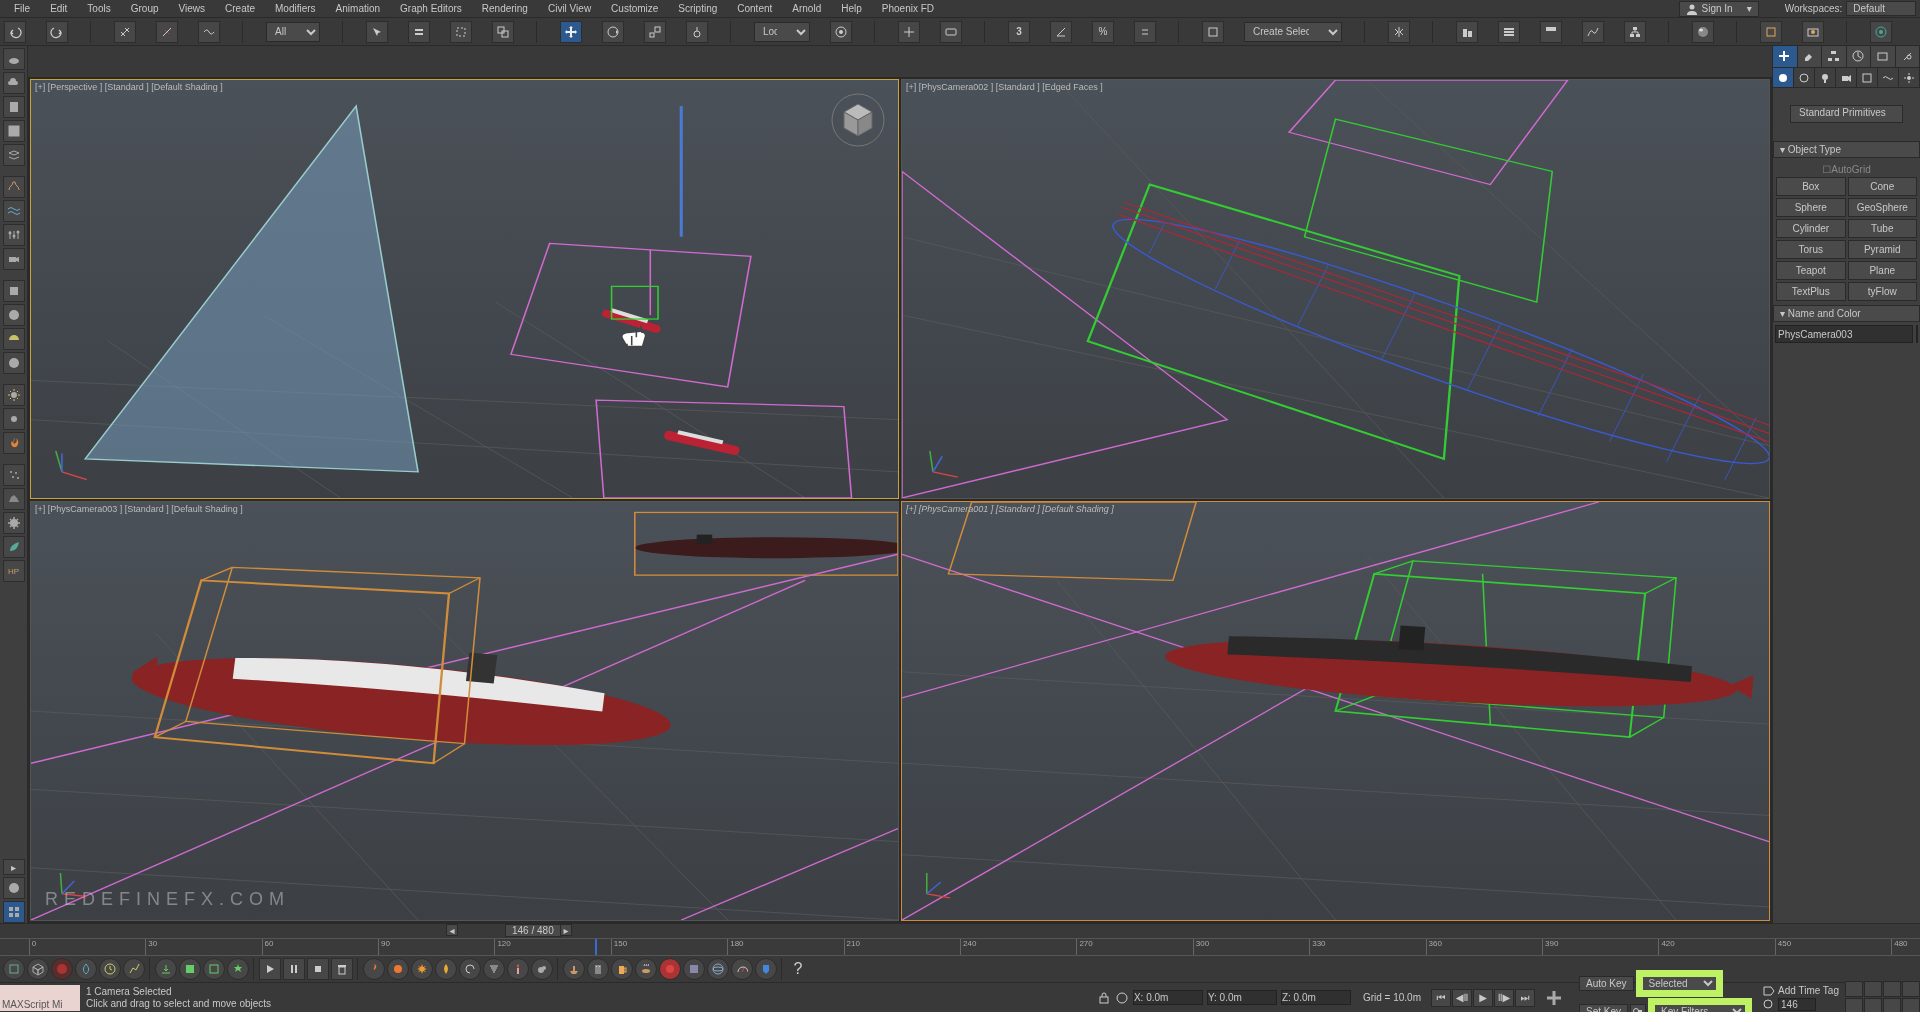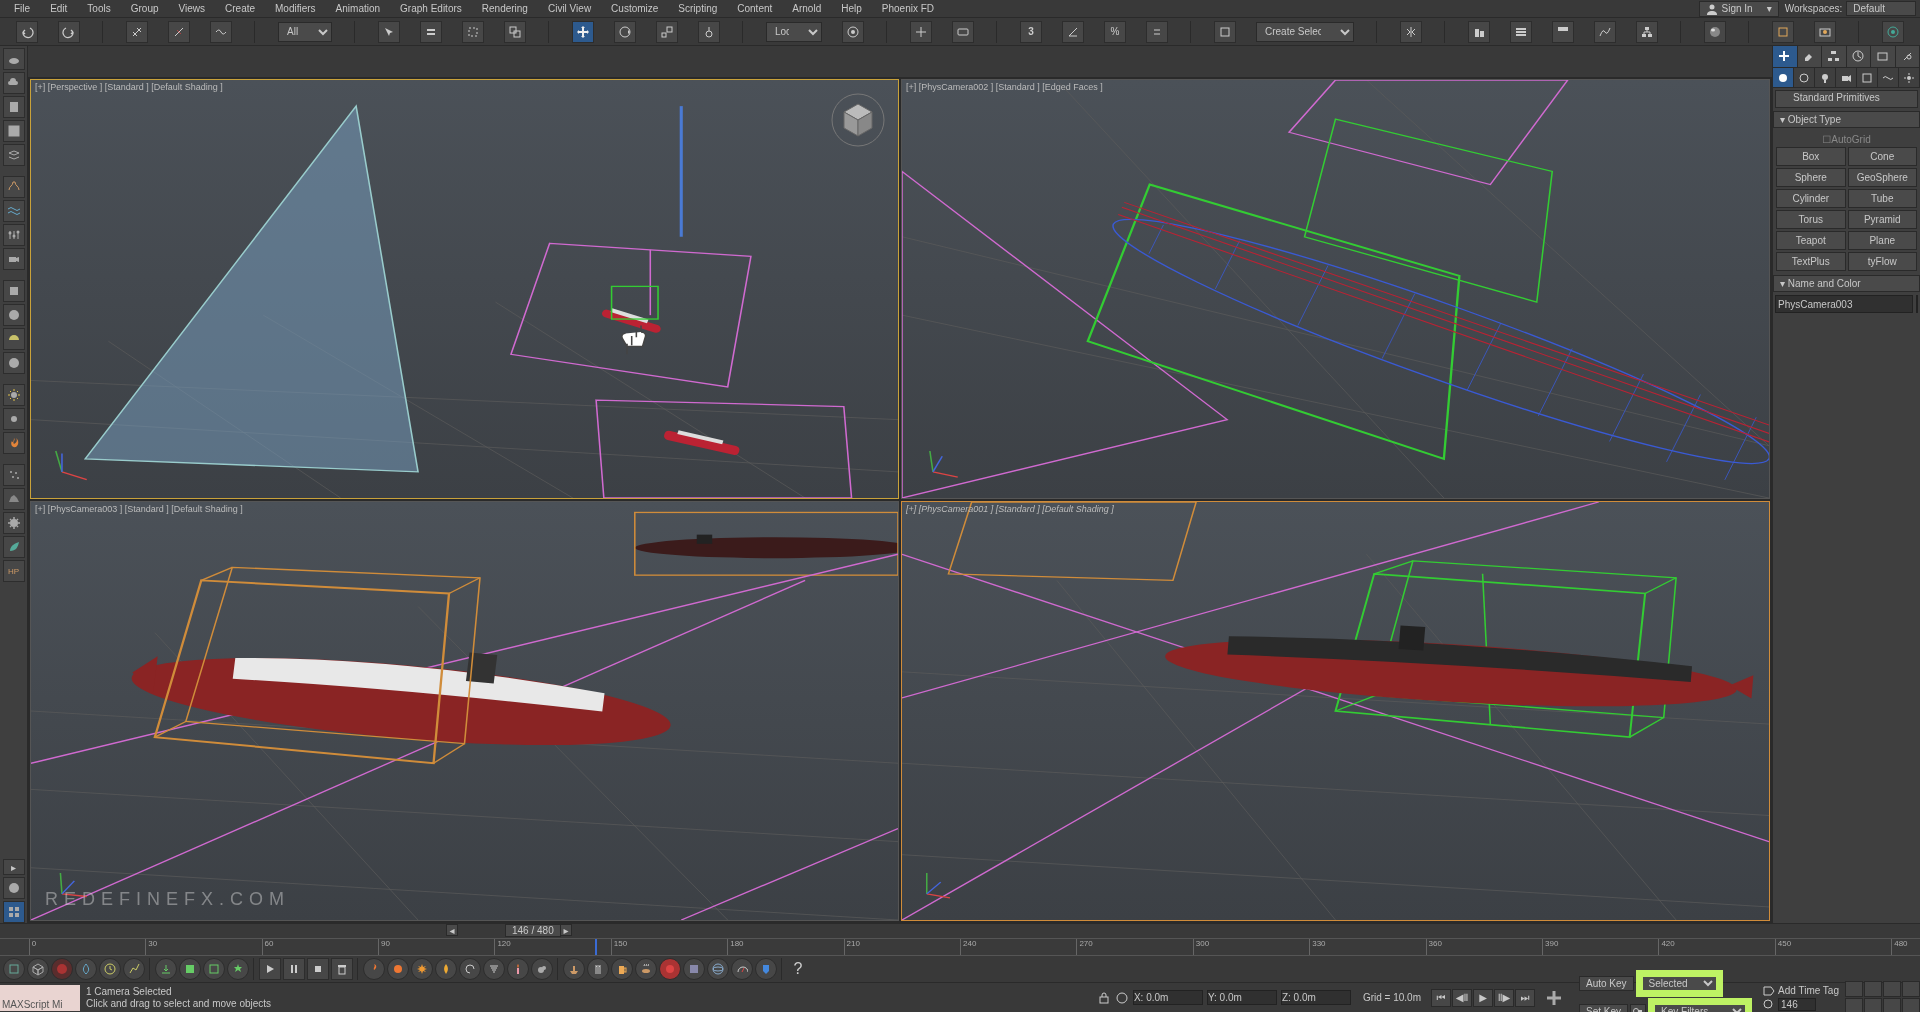--- a/index.html
+++ b/index.html
@@ -3,24 +3,24 @@
 <meta charset="utf-8">
 <style>
 * { margin:0; padding:0; box-sizing:border-box; font-family:"Segoe UI",Tahoma,sans-serif; font-size:10px; user-select:none; }
 body { background:#393939; color:#c8c8c8; width:1920px; height:1012px; overflow:hidden; display:flex; flex-direction:column; }
 
 .menubar{height:18px;background:#393939;display:flex;align-items:center;padding:0 4px;border-bottom:1px solid #2a2a2a;}
 .menubar .menu-item{padding:2px 10px;cursor:pointer;}
 .menubar .spacer{flex:1;}
 .sign-in{display:flex;align-items:center;padding:1px 6px;background:#4a4a4a;border:1px solid #2a2a2a;}
 .sign-in svg{margin-right:4px;}
-.ws-label{margin:0 4px 0 6px;}
+.ws-label{margin:0 4px 0 26px;}
 .ws-val{padding:1px 30px 1px 6px;background:#4a4a4a;border:1px solid #2a2a2a;}
 
-.toolbar{height:28px;background:#393939;display:flex;align-items:center;padding:0 4px;border-bottom:1px solid #2a2a2a;gap:20px;justify-content:center;}
+.toolbar{height:28px;background:#393939;display:flex;align-items:center;padding:0 4px;border-bottom:1px solid #2a2a2a;gap:20px;}
 .tb-btn{width:22px;height:22px;background:#474747;border:1px solid #2d2d2d;display:flex;align-items:center;justify-content:center;cursor:pointer;color:#ccc;}
 .tb-btn.active{background:#2d5a8e;}
 .tb-sep{width:2px;height:22px;border-left:1px solid #2a2a2a;margin:0 2px;}
 .tb-select{height:20px;background:#4a4a4a;border:1px solid #2a2a2a;color:#c8c8c8;padding:0 16px 0 4px;}
 
 .main{flex:1;display:flex;min-height:0;}
 .left-panel{width:28px;background:#3f3f3f;display:flex;flex-direction:column;padding-top:2px;gap:2px;border-right:1px solid #2a2a2a;}
 .lp-btn{width:22px;height:22px;margin:0 auto;background:#474747;border:1px solid #2d2d2d;display:flex;align-items:center;justify-content:center;cursor:pointer;}
 .lp-btn svg circle,.lp-btn svg rect{fill:#aaa;}
 
@@ -30,21 +30,21 @@
 .viewport.active-orange{border:1px solid #d08c3a;font-style:italic;}
 .vp-label{position:absolute;top:2px;left:4px;color:#bbb;font-size:9px;z-index:5;}
 
 .cmd-panel{width:148px;background:#3f3f3f;border-left:1px solid #2a2a2a;display:flex;flex-direction:column;}
 .cmd-tabs{display:flex;height:22px;border-bottom:1px solid #2a2a2a;}
 .cmd-tab{flex:1;display:flex;align-items:center;justify-content:center;background:#474747;border-right:1px solid #2a2a2a;}
 .cmd-tab.active{background:#2d5a8e;}
 .cmd-sub{display:flex;height:20px;border-bottom:1px solid #2a2a2a;}
 .cmd-sub .s{flex:1;display:flex;align-items:center;justify-content:center;border-right:1px solid #2a2a2a;}
 .cmd-sub .s.active{background:#2d5a8e;}
-.cmd-dd{height:18px;margin:2px;background:#4a4a4a;border:1px solid #2a2a2a;padding:1px 17px;}
+.cmd-dd{height:18px;margin:17px;background:#4a4a4a;border:1px solid #2a2a2a;padding:1px 8px;}
 .rollout-h{background:#4a4a4a;padding:2px 6px;border:1px solid #2a2a2a;margin:1px 0;}
 .rollout-body{padding:3px;}
 .chk{display:flex;align-items:center;justify-content:center;padding:2px;color:#888;}
 .btn-grid{display:grid;grid-template-columns:1fr 1fr;gap:2px;}
 .btn-grid button{background:#4a4a4a;border:1px solid #2a2a2a;color:#c8c8c8;padding:3px 0;cursor:pointer;}
 .name-row{display:flex;gap:3px;padding:2px;}
 .name-row input{flex:1;background:#303030;border:1px solid #222;color:#c8c8c8;padding:2px;}
 .color-swatch{width:18px;height:18px;background:#3a6bd4;border:1px solid #222;}
 
 .time-area{background:#393939;border-top:1px solid #2a2a2a;}

